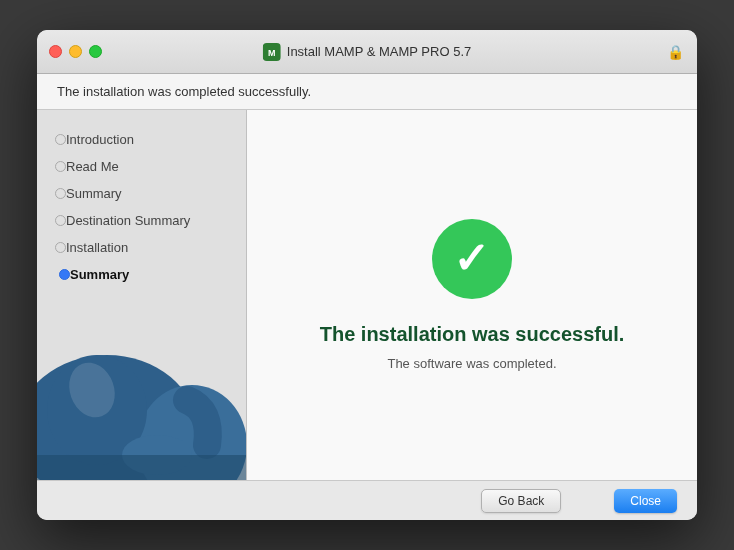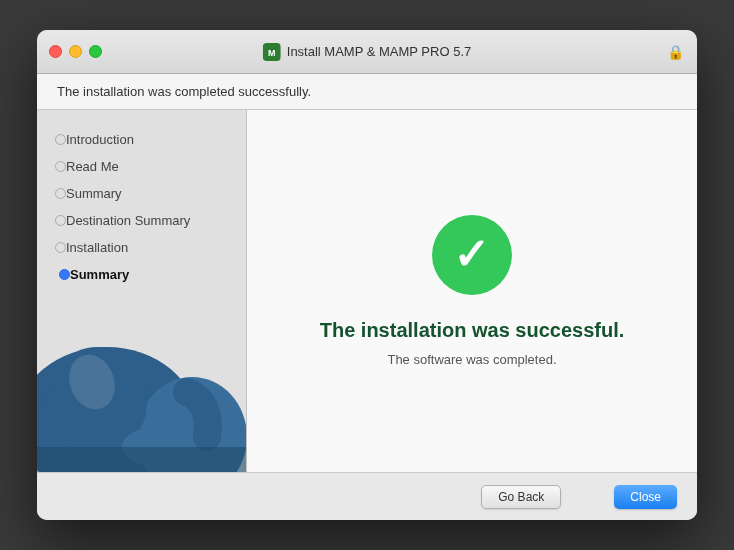--- a/index.html
+++ b/index.html
@@ -186,21 +186,21 @@
     }
 
     .success-subtitle {
       font-size: 13px;
       color: #555;
       text-align: center;
     }
 
     
     .bottom-bar {
-      height: 48px;
+      height: 40px;
       background: #e8e8e8;
       border-top: 1px solid #c8c8c8;
       display: flex;
       align-items: center;
       justify-content: flex-end;
       padding: 0 20px;
       gap: 10px;
     }
 
     .btn {

